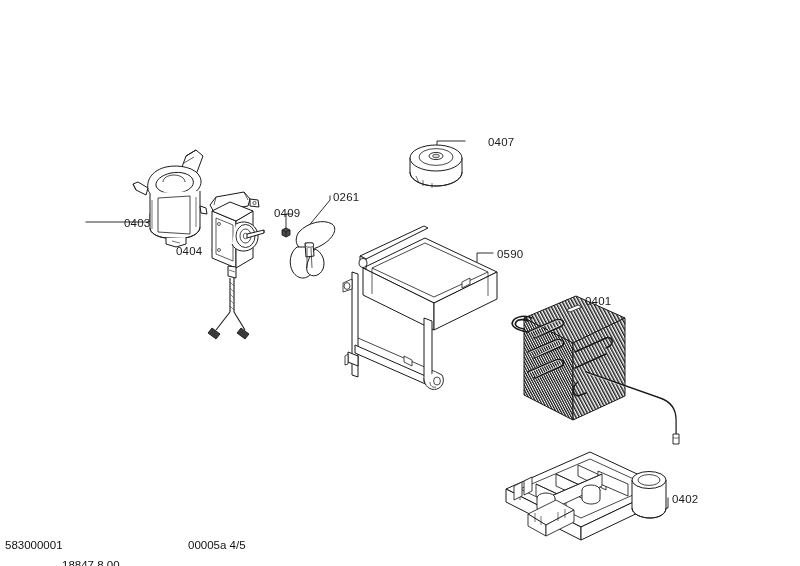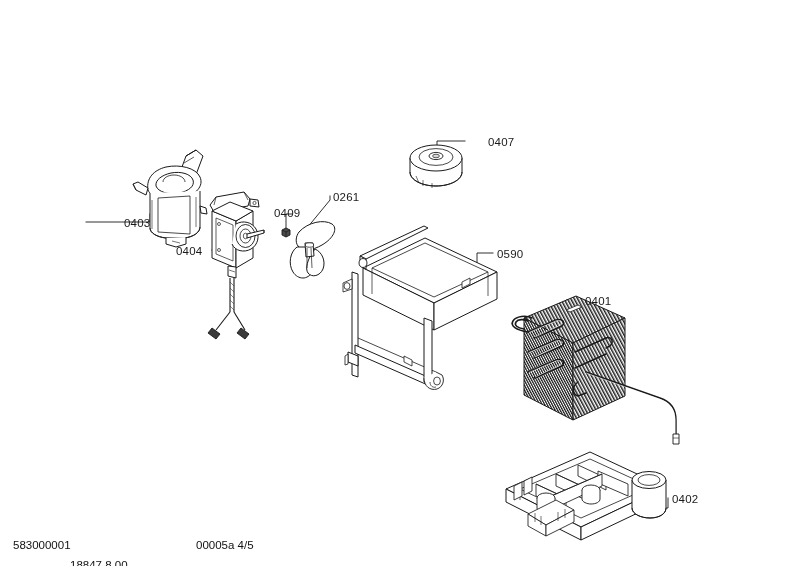--- a/index.html
+++ b/index.html
@@ -30,21 +30,21 @@
     position: absolute;
     font-family: "Liberation Sans", sans-serif;
     font-size: 11.5px;
     color: #1a1a1a;
     letter-spacing: 0.2px;
     white-space: nowrap;
     line-height: 1;
   }
   #footer {
     position: absolute;
-    left: 8px;
+    left: 0;
     top: 536px;
     width: 792px;
     height: 24px;
   }
   .foot-line {
     position: absolute;
     top: 4px;
     font-family: "Liberation Sans", sans-serif;
     font-size: 11.5px;
     color: #111111;

